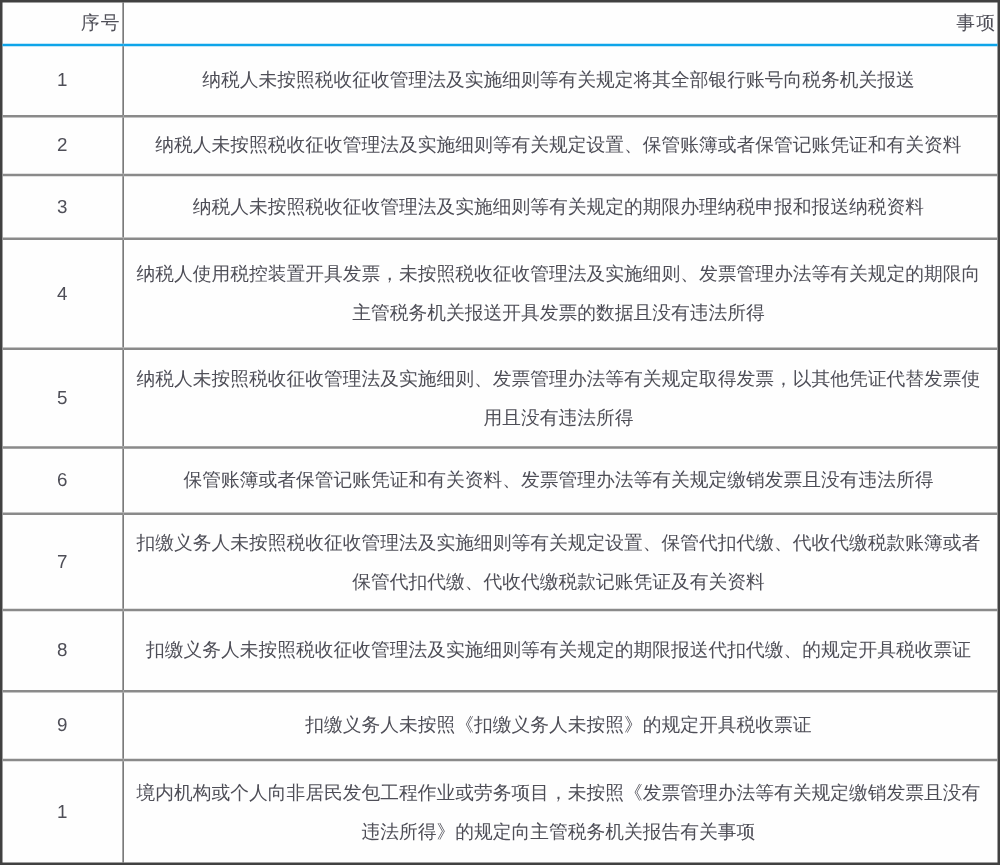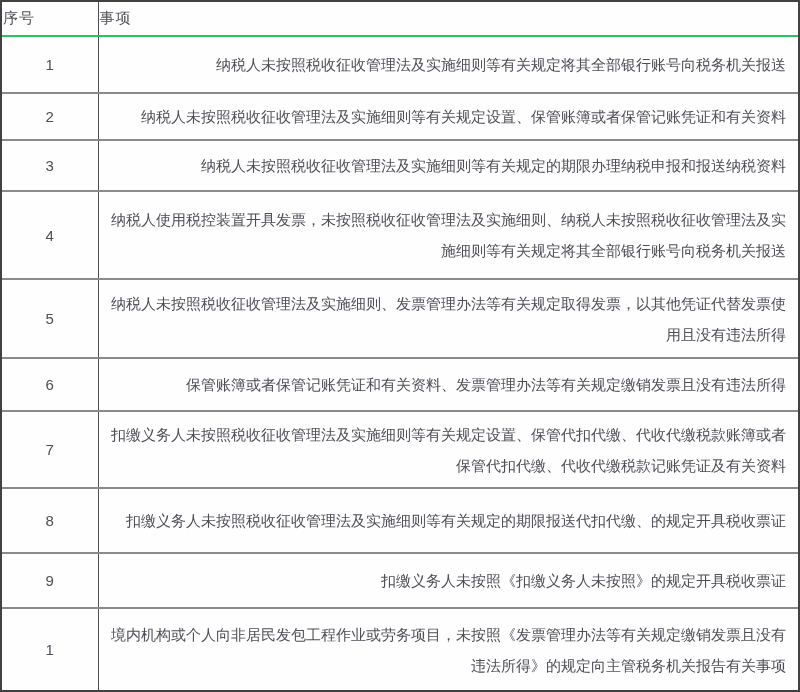--- a/index.html
+++ b/index.html
@@ -24,38 +24,38 @@
   table.items-table col.col-no { width: 96px; }
   th, td {
     font-weight: normal;
     color: #4e4e57;
     font-size: 15px;
     vertical-align: middle;
     box-sizing: border-box;
   }
   thead th {
     height: 34px;
-    border-bottom: 2px solid #22c55e;
-    text-align: left;
+    border-bottom: 2px solid #0ea5e9;
+    text-align: right;
     letter-spacing: 1px;
   }
   tbody td {
     border-bottom: 2px solid #8a8a8a;
   }
   tbody tr:last-child td {
     border-bottom: none;
   }
   .item-col {
     border-left: 1px solid #4f4f4f;
   }
   td.no-cell {
     text-align: center;
   }
   td.item-cell {
-    text-align: right;
+    text-align: center;
     padding: 6px 12px 6px 9px;
     line-height: 31px;
   }
 </style>
 </head>
 <body>
 
 <div class="table-wrap">
   <table class="items-table">
     <colgroup>
@@ -76,21 +76,21 @@
         <tr style="height: 47px;">
           <td class="no-cell">2</td>
           <td class="item-cell item-col">纳税人未按照税收征收管理法及实施细则等有关规定设置、保管账簿或者保管记账凭证和有关资料</td>
         </tr>
         <tr style="height: 51px;">
           <td class="no-cell">3</td>
           <td class="item-cell item-col">纳税人未按照税收征收管理法及实施细则等有关规定的期限办理纳税申报和报送纳税资料</td>
         </tr>
         <tr style="height: 88px;">
           <td class="no-cell">4</td>
-          <td class="item-cell item-col">纳税人使用税控装置开具发票，未按照税收征收管理法及实施细则、纳税人未按照税收征收管理法及实施细则等有关规定将其全部银行账号向税务机关报送</td>
+          <td class="item-cell item-col">纳税人使用税控装置开具发票，未按照税收征收管理法及实施细则、发票管理办法等有关规定的期限向主管税务机关报送开具发票的数据且没有违法所得</td>
         </tr>
         <tr style="height: 79px;">
           <td class="no-cell">5</td>
           <td class="item-cell item-col">纳税人未按照税收征收管理法及实施细则、发票管理办法等有关规定取得发票，以其他凭证代替发票使用且没有违法所得</td>
         </tr>
         <tr style="height: 53px;">
           <td class="no-cell">6</td>
           <td class="item-cell item-col">保管账簿或者保管记账凭证和有关资料、发票管理办法等有关规定缴销发票且没有违法所得</td>
         </tr>
         <tr style="height: 77px;">

